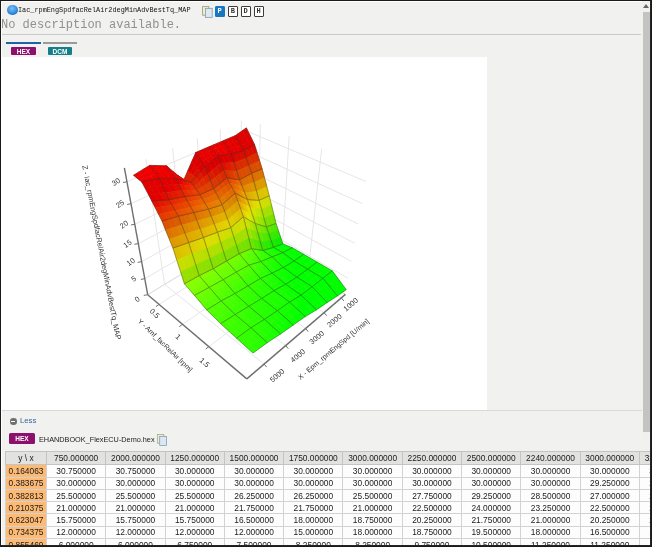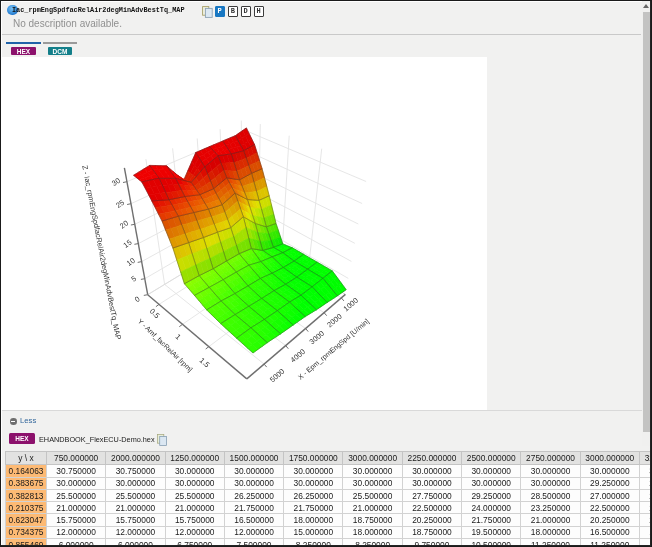--- a/index.html
+++ b/index.html
@@ -1,21 +1,21 @@
 <!DOCTYPE html>
 <html><head><meta charset="utf-8"><style>
 * { margin:0; padding:0; box-sizing:border-box; }
 html,body { width:652px; height:547px; font-family:"Liberation Sans", sans-serif; }
 #page { position:relative; width:652px; height:547px; background:#f1f1f0; border:1px solid #1a1a1a; box-shadow:inset 1px 1px 0 #ffffff; overflow:hidden; box-sizing:border-box; }
 .edgeR { position:absolute; right:0; top:0; width:1.5px; height:100%; background:#242424; z-index:50; }
 .edgeB { position:absolute; left:0; bottom:0; width:100%; height:1.5px; background:#242424; z-index:50; }
 .sphere { position:absolute; left:6px; top:3.5px; width:10.5px; height:10.5px; border-radius:50%;
   background:radial-gradient(circle at 45% 35%, #7cc0f0 0%, #4198e2 45%, #2277cc 72%, #4a6db0 92%, #7a6fae 100%); }
-.title { position:absolute; left:11px; top:5px; font-family:"Liberation Mono", monospace; font-weight:bold; font-size:6.85px; color:#111; letter-spacing:0px; }
-.nodesc { position:absolute; left:12px; top:16.8px; font-size:10px; color:#909090; }
+.title { position:absolute; left:17px; top:5px; font-family:"Liberation Mono", monospace; font-weight:normal; font-size:6.85px; color:#111; letter-spacing:0px; }
+.nodesc { position:absolute; left:0; top:16.8px; font-size:12px; color:#909090;font-family:Liberation Mono, monospace; }
 .copyic { position:absolute; }
 .btn { position:absolute; top:4.7px; width:10px; height:11.5px; border:1.5px solid #3c3c3c; background:#fff;
   font-family:"Liberation Mono", monospace; font-weight:bold; font-size:7px; color:#333; text-align:center; line-height:8.5px; border-radius:1px;}
 .btn.sel { background:#1877c2; border-color:#1877c2; color:#fff; }
 .sep1 { position:absolute; left:1px; top:33px; width:639px; height:1px; background:#c9c9c9; }
 .tabbar { position:absolute; left:5px; top:41px; height:15px; }
 .tab { position:absolute; top:0; height:15px; }
 .tabline { position:absolute; top:0; left:0; right:1px; height:2px; }
 .badge { position:absolute; top:5px; font-weight:bold; font-size:6.5px; color:#fff; text-align:center; border-radius:1px; padding-top:1.2px; height:7.5px; }
 .white { position:absolute; left:1px; top:56px; width:485px; height:354px; background:#ffffff; }
@@ -946,21 +946,21 @@
         <tr>
           <th class="c0">y \ x</th>
           <th>750.000000</th>
           <th>2000.000000</th>
           <th>1250.000000</th>
           <th>1500.000000</th>
           <th>1750.000000</th>
           <th>3000.000000</th>
           <th>2250.000000</th>
           <th>2500.000000</th>
-          <th>2750.000000</th>
+          <th>2240.000000</th>
           <th>3000.000000</th>
           <th>3250.000000</th>
         </tr>
       </thead>
       <tbody>
         <tr>
           <td class="c0">0.164063</td>
           <td>30.750000</td>
           <td>30.750000</td>
           <td>30.000000</td>

